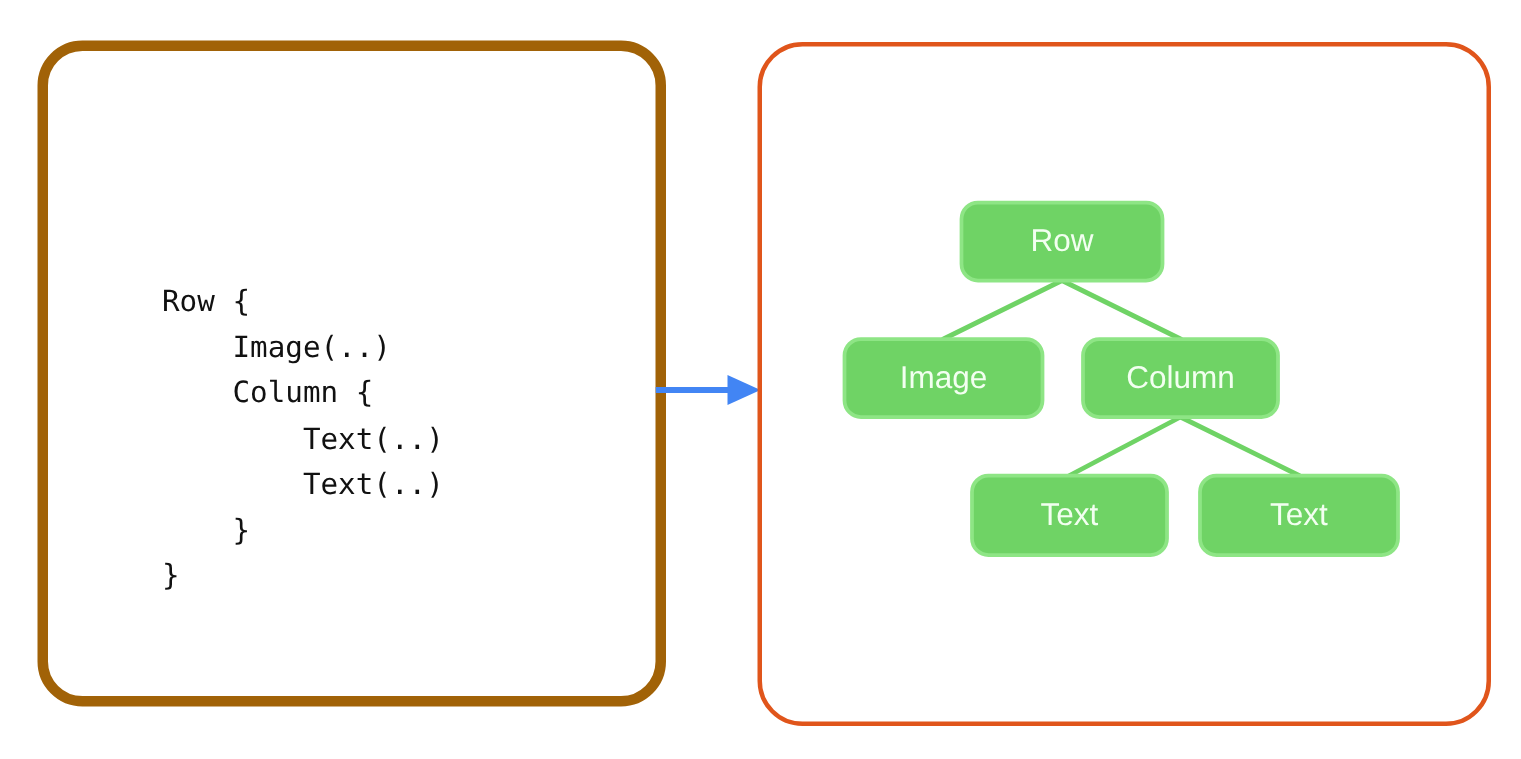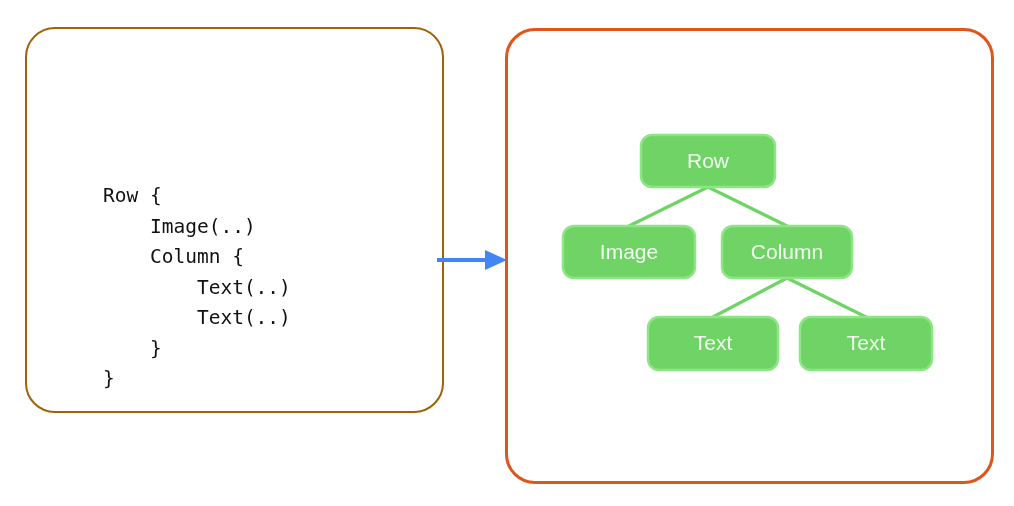--- a/index.html
+++ b/index.html
@@ -20,22 +20,22 @@
   .panel {
     position: absolute;
     box-sizing: border-box;
     background: #ffffff;
     border-radius: 30px;
   }
   #code-panel {
     left: 25px;
     top: 27px;
     width: 419px;
-    height: 386px;
-    border: 2px solid #a16207;
+    height: 444px;
+    border: 7px solid #a16207;
   }
   #tree-panel {
     left: 505px;
     top: 28px;
     width: 489px;
     height: 456px;
     border: 3.5px solid #e0551b;
   }
 
   

